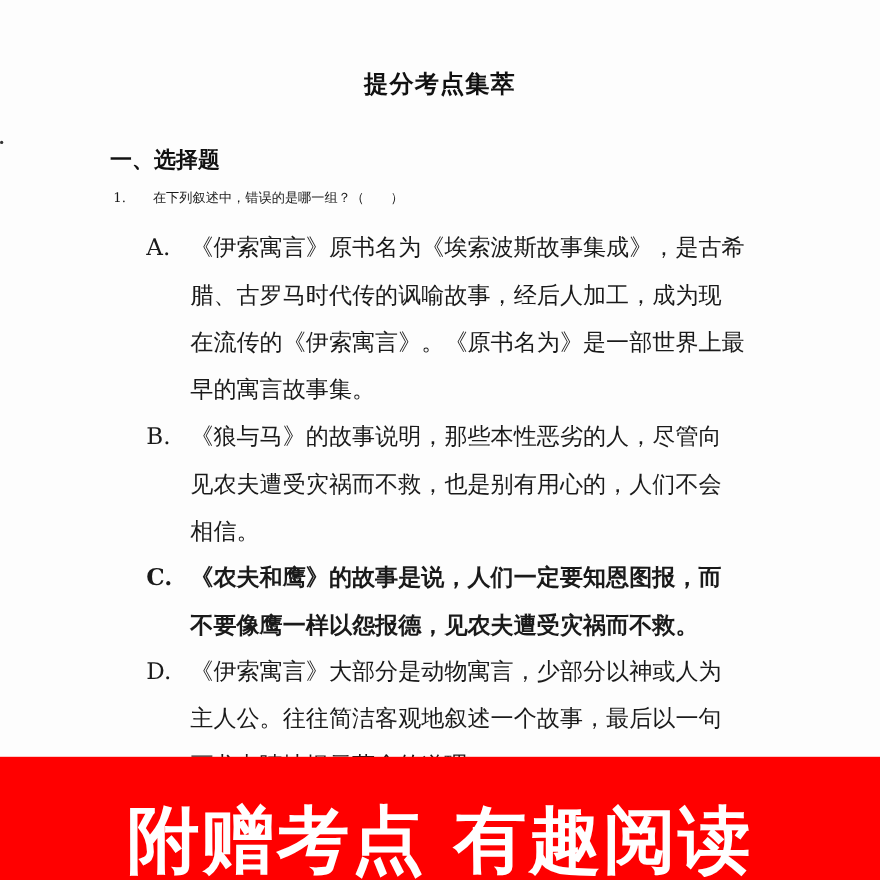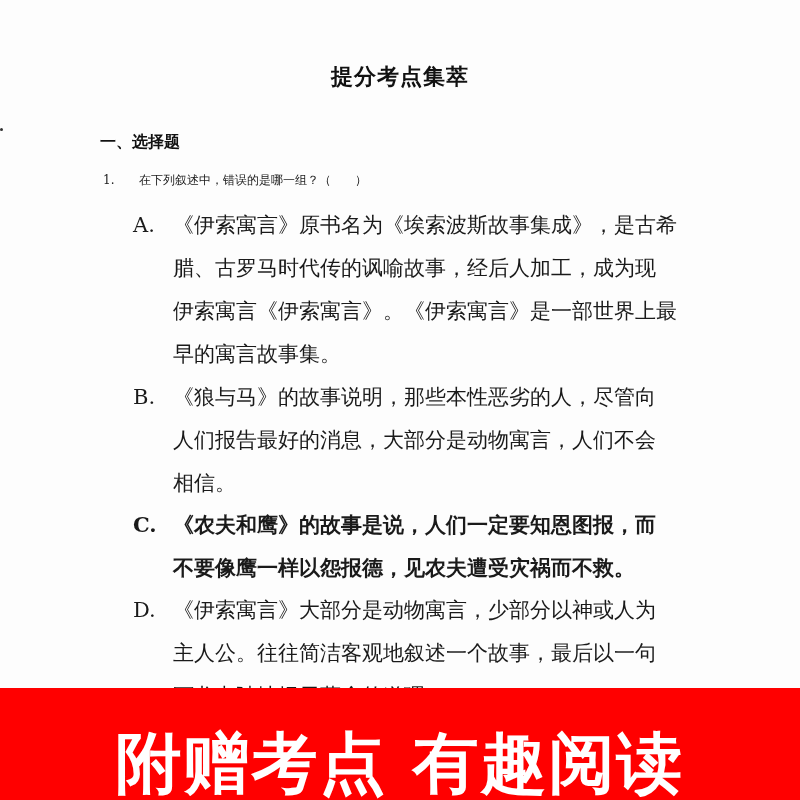--- a/index.html
+++ b/index.html
@@ -10,21 +10,21 @@
       color: #1a1a1a;
     }
     .page { position: absolute; left: 0; top: 0; width: 800px; height: 800px; }
     .title {
       position: absolute; top: 62px; left: 0; width: 800px; text-align: center;
       font-family: "DejaVu Sans", sans-serif; font-weight: bold; font-size: 22px; letter-spacing: 1px;
       color: #111;
     }
     .section {
       position: absolute; top: 132px; left: 100px;
-      font-family: "DejaVu Sans", sans-serif; font-weight: bold; font-size: 16px; color: #111;
+      font-family: "DejaVu Sans", sans-serif; font-weight: bold; font-size: 20px; color: #111;
     }
     .q {
       position: absolute; top: 172px; left: 103px; font-size: 12px; white-space: pre;
     }
     .q .num { display: inline-block; width: 36px; }
     .opt { position: absolute; left: 133px; width: 600px; font-size: 21px; }
     .opt .line { height: 43px; line-height: 43px; white-space: nowrap; }
     .opt .label { display: inline-block; width: 40px; }
     .opt .cont { padding-left: 40px; }
     .optA { top: 204px; }
@@ -50,27 +50,27 @@
 
   <div class="title">提分考点集萃</div>
 
   <div class="section">一、选择题</div>
 
   <div class="q"><span class="num">1.</span><span>在下列叙述中，错误的是哪一组？（　　）</span></div>
 
   <div class="opt optA">
     <div class="line"><span class="label">A.</span><span>《伊索寓言》原书名为《埃索波斯故事集成》，是古希</span></div>
     <div class="line cont">腊、古罗马时代传的讽喻故事，经后人加工，成为现</div>
-    <div class="line cont">伊索寓言《伊索寓言》。《伊索寓言》是一部世界上最</div>
+    <div class="line cont">在流传的《伊索寓言》。《原书名为》是一部世界上最</div>
     <div class="line cont">早的寓言故事集。</div>
   </div>
 
   <div class="opt optB">
     <div class="line"><span class="label">B.</span><span>《狼与马》的故事说明，那些本性恶劣的人，尽管向</span></div>
-    <div class="line cont">人们报告最好的消息，大部分是动物寓言，人们不会</div>
+    <div class="line cont">见农夫遭受灾祸而不救，也是别有用心的，人们不会</div>
     <div class="line cont">相信。</div>
   </div>
 
   <div class="opt optC">
     <div class="line"><span class="label">C.</span><span>《农夫和鹰》的故事是说，人们一定要知恩图报，而</span></div>
     <div class="line cont">不要像鹰一样以怨报德，见农夫遭受灾祸而不救。</div>
   </div>
 
   <div class="opt optD">
     <div class="line"><span class="label">D.</span><span>《伊索寓言》大部分是动物寓言，少部分以神或人为</span></div>

